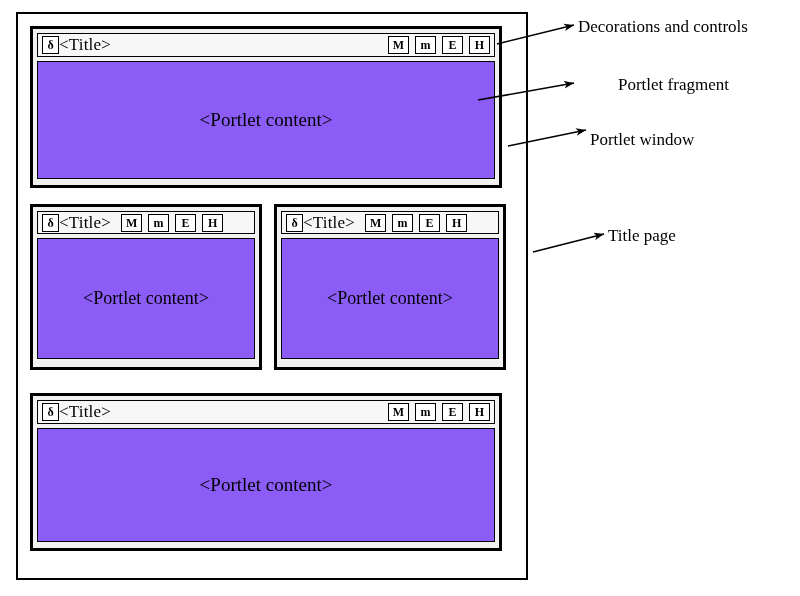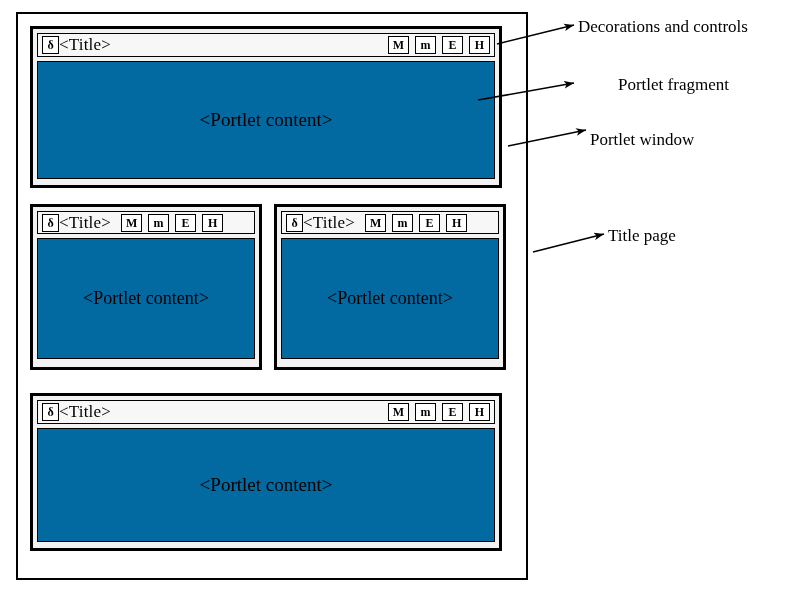--- a/index.html
+++ b/index.html
@@ -99,21 +99,21 @@
     border: 1px solid #000000;
     background: #ffffff;
     font-family: "Liberation Serif", "DejaVu Serif", serif;
     font-size: 12px;
     font-weight: bold;
     line-height: 1;
   }
 
   .portlet-fragment {
     border: 1px solid #000000;
-    background: #0369a1;
+    background: #8b5cf6;
     box-sizing: border-box;
     display: flex;
     align-items: center;
     justify-content: center;
     margin-top: 4px;
     text-align: center;
   }
 
   .portlet-content-text {
     font-size: 19px;

